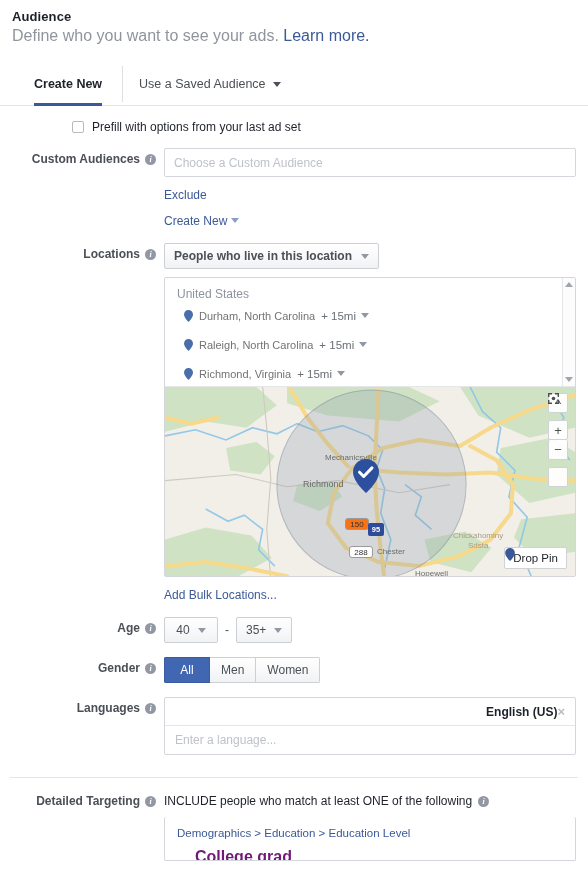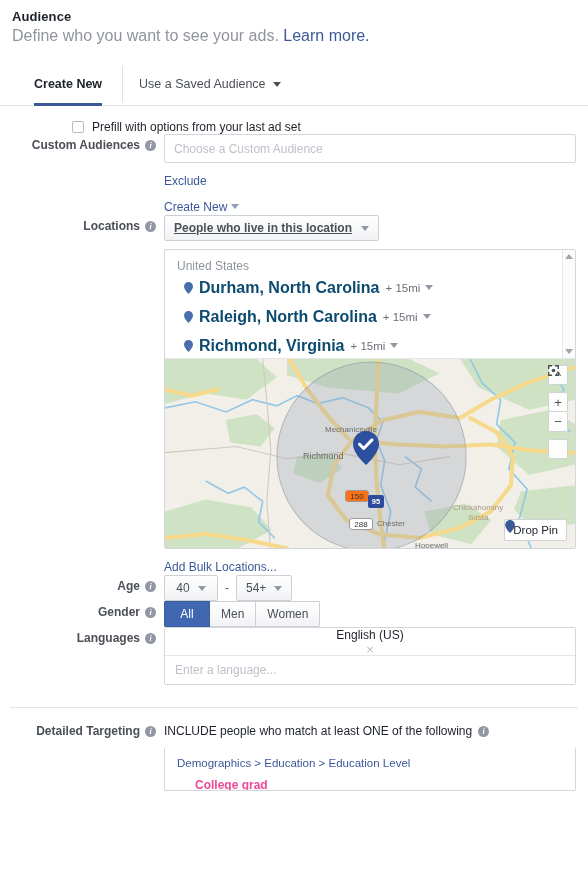--- a/index.html
+++ b/index.html
@@ -33,21 +33,21 @@
   .tab-div { width: 1px; background: #dddfe2; margin: 0; }
   .caret-dk {
     display: inline-block; margin-left: 7px;
     border-left: 4.5px solid transparent; border-right: 4.5px solid transparent;
     border-top: 5.5px solid #4b4f56;
   }
   .tabs-rule { height: 1px; background: #e5e5e5; margin-top: 3px; }
 
   
   .body { padding: 0 12px; }
-  .row { display: flex; align-items: flex-start; }
+  .row { display: flex; align-items: flex-start; margin-top: 14px; }
   .lbl {
     width: 152px; text-align: right; padding-right: 8px; padding-top: 4px;
     font-size: 12px; font-weight: bold; color: #4b4f56;
     display: flex; justify-content: flex-end; align-items: center; gap: 5px;
   }
   .fld { flex: 1; }
 
   .info {
     display: inline-block; width: 11px; height: 11px; border-radius: 50%;
     background: #9197a3; color: #fff; font-size: 8px; font-style: italic;
@@ -72,33 +72,33 @@
     display: inline-block; margin-left: 4px; vertical-align: 2px;
     border-left: 4px solid transparent; border-right: 4px solid transparent;
     border-top: 5px solid #8b9dc3;
   }
 
   
   .btn-grey {
     display: inline-flex; align-items: center; gap: 9px; height: 26px;
     padding: 0 9px; border: 1px solid #ccd0d5; border-radius: 2px;
     background: linear-gradient(#fff,#f1f2f4);
-    font-size: 12px; font-weight: bold; color: #4b4f56; text-decoration: underline;
+    font-size: 12px; font-weight: bold; color: #4b4f56;
   }
   .caret-g {
     border-left: 4.5px solid transparent; border-right: 4.5px solid transparent;
     border-top: 5px solid #9197a3;
   }
 
   
   .loc-box { border: 1px solid #d3d6db; border-radius: 2px; background: #fff; margin-top: 8px; }
   .loc-list { position: relative; height: 108px; overflow: hidden; padding: 9px 0 0 0; }
   .loc-country { font-size: 12px; color: #8d949e; padding: 0 0 0 12px; }
   .loc-item { display: flex; align-items: center; gap: 6px; padding: 0 0 0 19px; height: 29px; }
-  .loc-name { font-size: 16px; font-weight: bold; color: #0c4a6e; }
+  .loc-name { font-size: 11px; font-weight: normal; color: #737373; }
   .loc-rad { font-size: 11.5px; color: #6a6f76; display: inline-flex; align-items: center; gap: 5px; }
   .pin { width: 9px; height: 12px; flex: none; }
   .sbar {
     position: absolute; right: 0; top: 0; width: 13px; height: 100%;
     background: #fcfcfc; border-left: 1px solid #e4e6e9;
     display: flex; flex-direction: column; justify-content: space-between; align-items: center;
     padding: 4px 0;
   }
   .sb-ar { width: 0; height: 0; }
   .sb-up { border-left: 4px solid transparent; border-right: 4px solid transparent; border-bottom: 5px solid #a0a4ab; }
@@ -147,33 +147,33 @@
     display: flex; align-items: center; justify-content: center;
     min-width: 46px; padding: 0 11px; font-size: 12px; color: #4b4f56;
     background: linear-gradient(#fff,#f1f2f4); border: 1px solid #ccd0d5; border-left: none;
   }
   .seg-b:first-child { border-left: 1px solid #ccd0d5; }
   .seg-b.on { background: #4267b2; border-color: #3b5c9e; color: #fff; font-weight: normal; }
 
   
   .lang-box { border: 1px solid #d3d6db; border-radius: 2px; background: #fff; }
   .lang-tag {
-    height: 28px; display: flex; align-items: center; justify-content: flex-start;
+    height: 28px; display: flex; align-items: center; justify-content: flex-end;
     padding: 0 10px; border-bottom: 1px solid #e4e6e9;
-    font-size: 12px; font-weight: normal; color: #1d2129; flex-direction: column;
+    font-size: 12px; font-weight: bold; color: #1d2129;
   }
   .x { color: #bbb; font-size: 13px; }
   .lang-in { height: 28px; display: flex; align-items: center; padding: 0 10px; font-size: 12px; color: #bec2c9; }
 
   
   .sep { height: 1px; background: #e5e5e5; margin: 22px 10px 0 10px; }
   .dt-head { font-size: 12px; color: #1d2129; display: flex; align-items: center; gap: 6px; padding-top: 4px; }
   .dt-box { border: 1px solid #d3d6db; border-top: none; border-radius: 2px; margin-top: 9px; padding: 10px 12px 0 12px; height: 44px; overflow: hidden; }
   .crumb { font-size: 11.5px; color: #3b5998; }
-  .dt-item { font-size: 12px; font-weight: bold; color: #ec4899; margin: 9px 0 0 18px; }
+  .dt-item { font-size: 16px; font-weight: bold; color: #701a75; margin: 9px 0 0 18px; }
 </style>
 </head>
 <body>
 
 <div class="page">
 
   <div class="hdr">
     <div class="hdr-title">Audience</div>
     <div class="hdr-sub">
       <span>Define who you want to see your ads.</span>
@@ -368,21 +368,21 @@
         <span>Age</span>
         <span class="info">i</span>
       </div>
       <div class="fld age-wrap">
         <div class="sel">
           <span>40</span>
           <span class="caret-g"></span>
         </div>
         <span class="dash">-</span>
         <div class="sel">
-          <span>54+</span>
+          <span>35+</span>
           <span class="caret-g"></span>
         </div>
       </div>
     </div>
 
     <div class="row">
       <div class="lbl">
         <span>Gender</span>
         <span class="info">i</span>
       </div>

